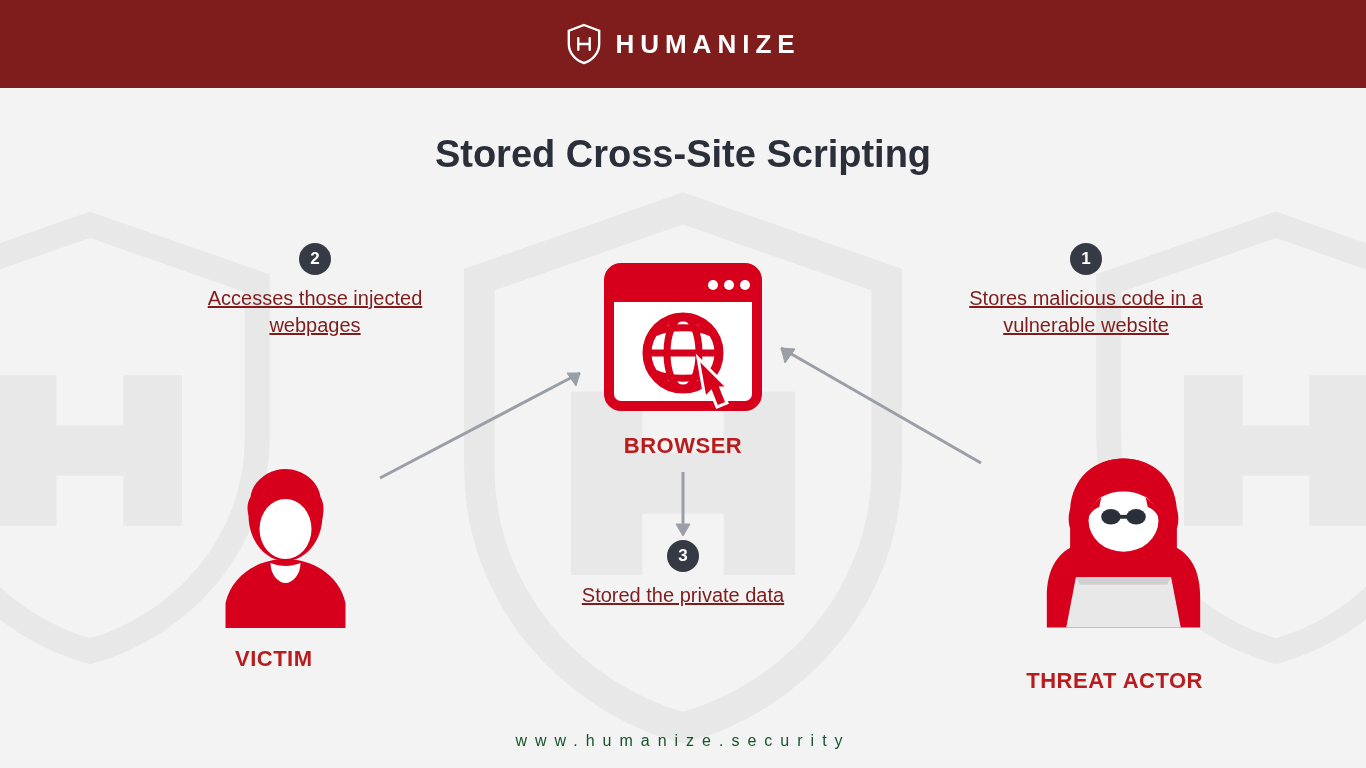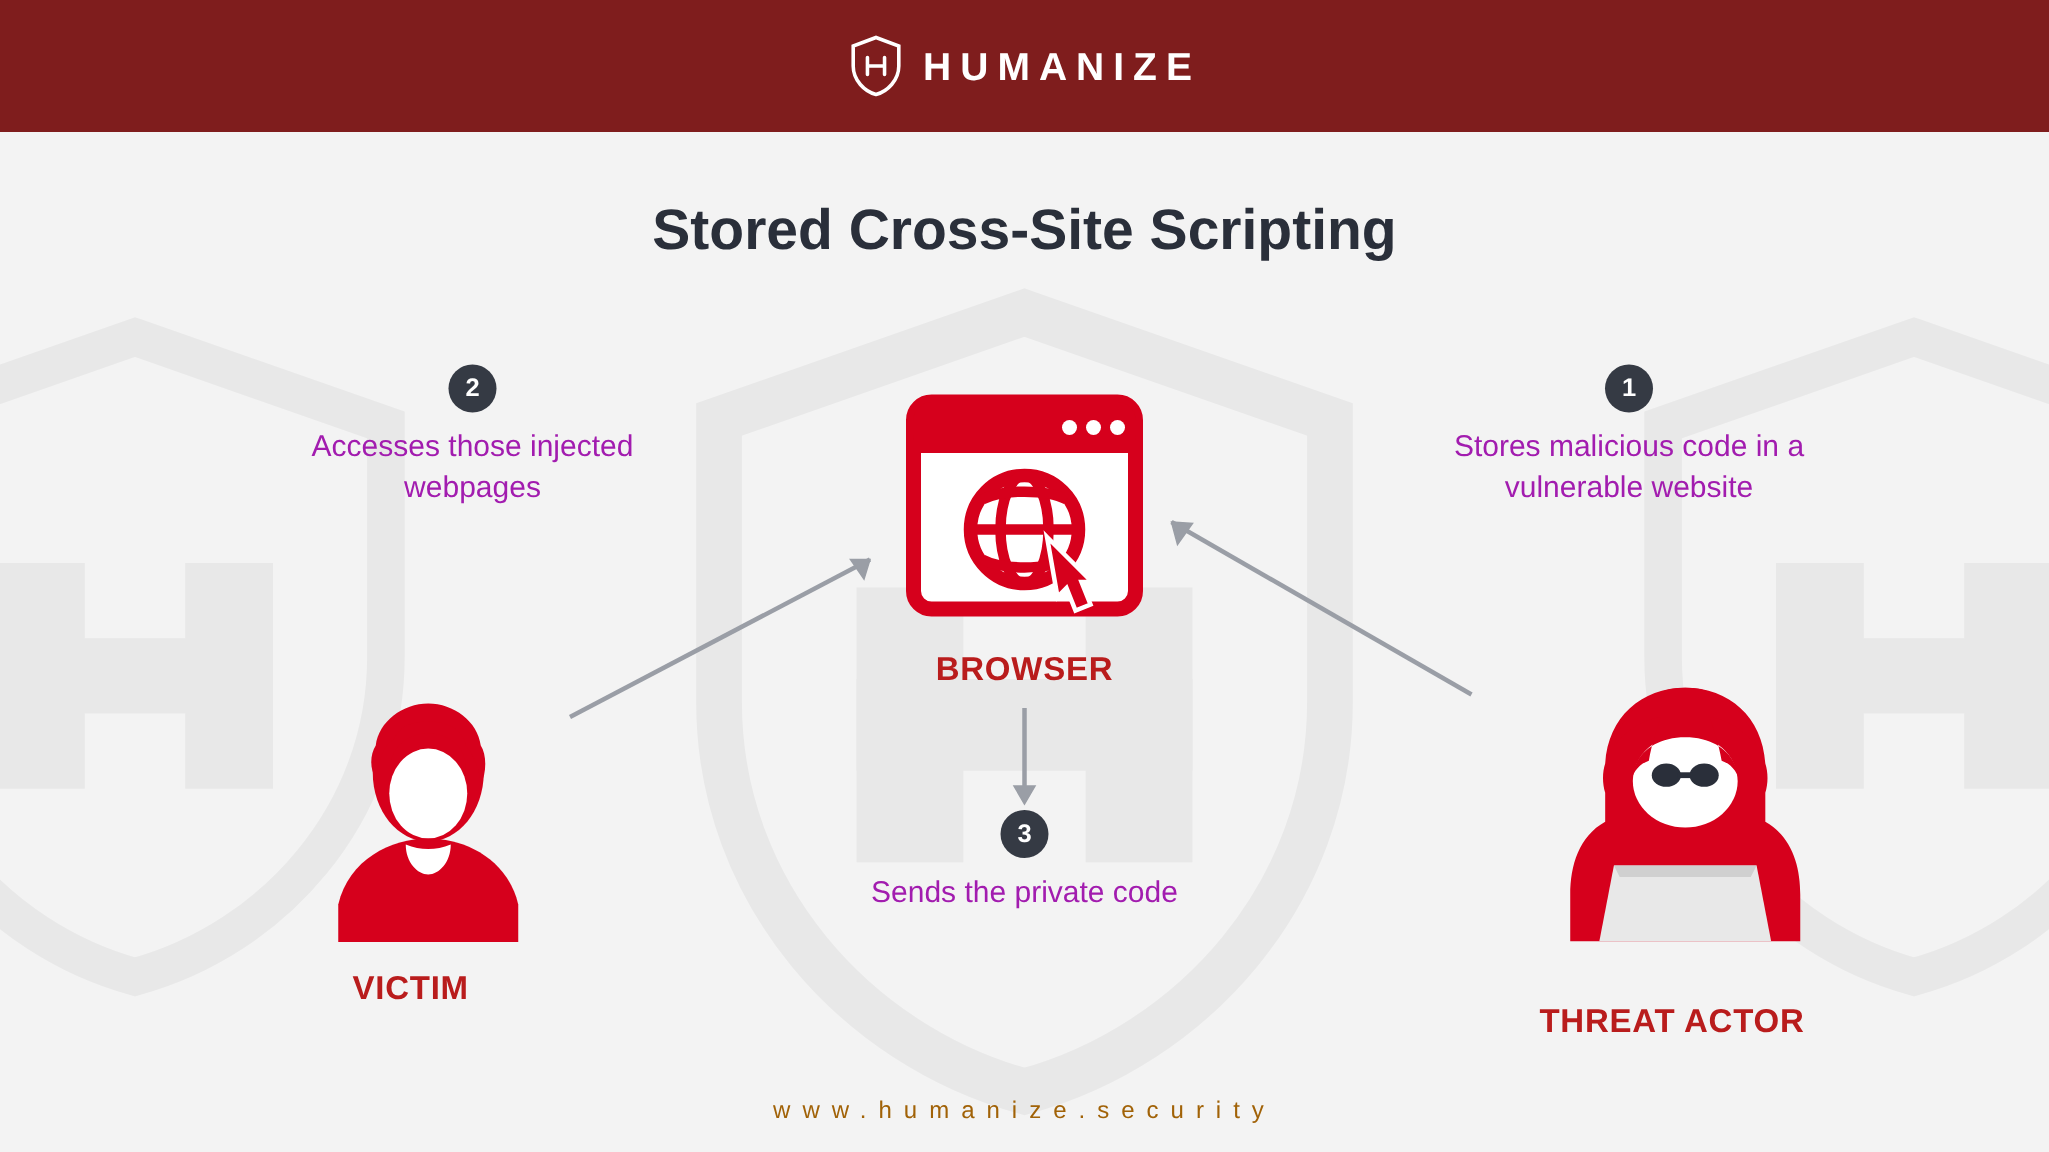--- a/index.html
+++ b/index.html
@@ -72,22 +72,23 @@
     font-weight: 600;
     margin: 0 auto 10px;
   }
   .step {
     position: absolute;
     width: 280px;
     text-align: center;
   }
   .step-text {
     font-size: 20px;
-    color: #a21caf;
+    color: #7f1d1d;
     line-height: 1.35;
+    text-decoration: underline;
   }
   .step1 { top: 155px; right: 140px; }
   .step2 { top: 155px; left: 175px; }
   .step3 { top: 452px; left: 50%; transform: translateX(-50%); }
 
   .entity-label {
     position: absolute;
     color: #b91c1c;
     font-weight: 800;
     font-size: 22px;
@@ -117,21 +118,21 @@
   .arrow {
     position: absolute;
     stroke: #9a9ea6;
     fill: #9a9ea6;
   }
   .footer-url {
     position: absolute;
     bottom: 18px;
     width: 100%;
     text-align: center;
-    color: #a16207;
+    color: #14532d;
     font-size: 16px;
     letter-spacing: 8px;
   }
 </style>
 </head>
 <body>
 
 <div class="header">
   <svg class="logo-shield" viewBox="0 0 40 44">
     <path d="M20 2 L36 8 V22 C36 32 28 40 20 42 C12 40 4 32 4 22 V8 Z" fill="none" stroke="#fff" stroke-width="2.5"></path>
@@ -168,21 +169,21 @@
     <div class="step-text">Stores malicious code in a vulnerable website</div>
   </div>
 
   <div class="step step2">
     <div class="num-badge">2</div>
     <div class="step-text">Accesses those injected webpages</div>
   </div>
 
   <div class="step step3">
     <div class="num-badge">3</div>
-    <div class="step-text">Sends the private code</div>
+    <div class="step-text">Stored the private data</div>
   </div>
 
   <svg class="browser-icon" viewBox="0 0 160 160">
     <rect x="6" y="10" width="148" height="138" rx="12" fill="#fff" stroke="#d6001c" stroke-width="10"></rect>
     <rect x="6" y="10" width="148" height="34" rx="12" fill="#d6001c"></rect>
     <rect x="6" y="34" width="148" height="10" fill="#d6001c"></rect>
     <circle cx="110" cy="27" r="5" fill="#fff"></circle>
     <circle cx="126" cy="27" r="5" fill="#fff"></circle>
     <circle cx="142" cy="27" r="5" fill="#fff"></circle>
     <circle cx="80" cy="95" r="36" fill="none" stroke="#d6001c" stroke-width="9"></circle>

